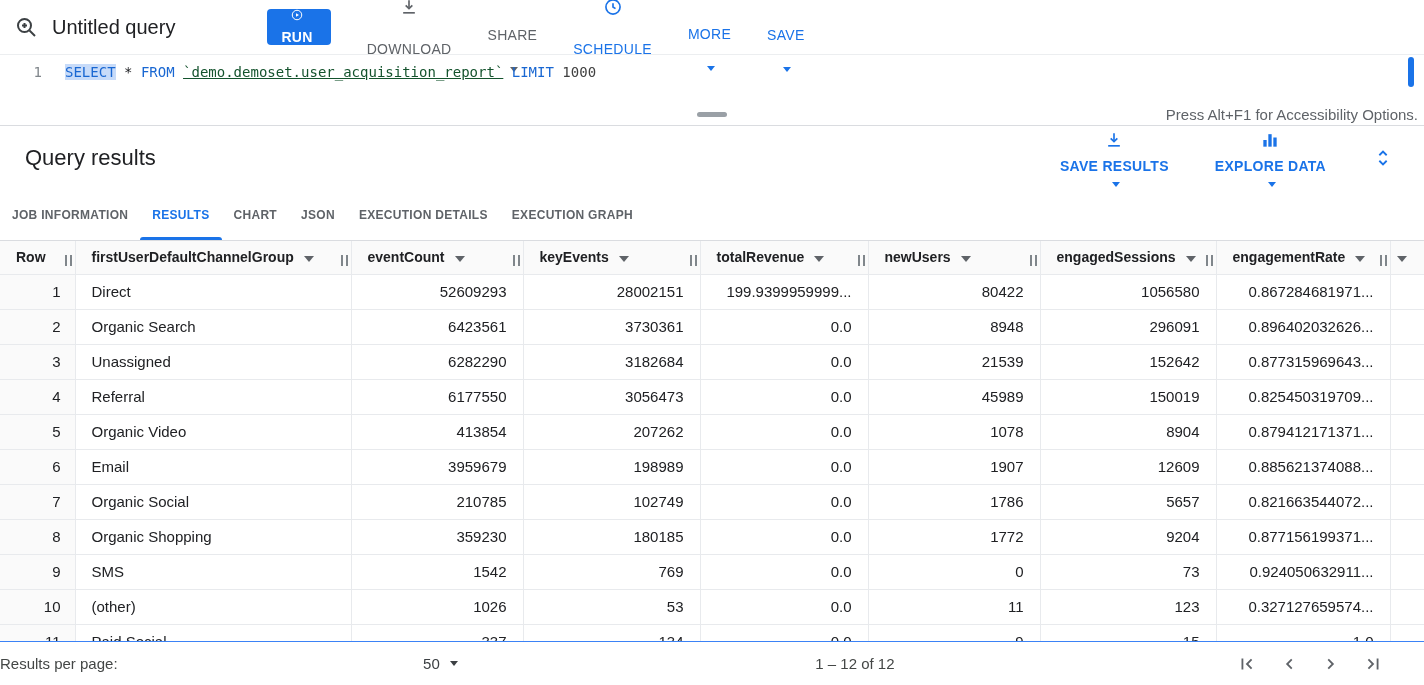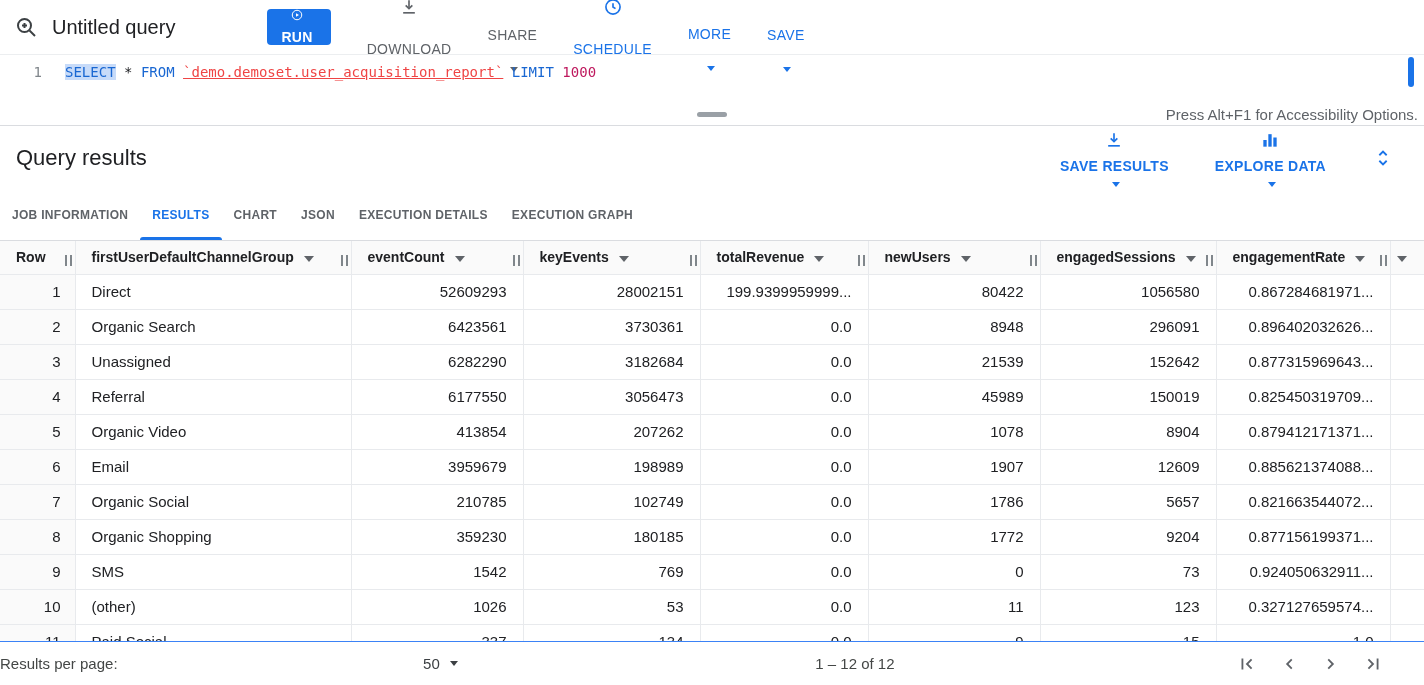--- a/index.html
+++ b/index.html
@@ -17,30 +17,30 @@
   .tool-btn.blue { color: #1a73e8; }
   .gear-glyph { font-size: 19px; line-height: 1; }
   .dd-caret { width: 0; height: 0; border-left: 4px solid transparent; border-right: 4px solid transparent; border-top: 5px solid currentColor; margin-left: 3px; display: inline-block; }
 
   
   .editor { height: 50px; position: relative; }
   .gutter { position: absolute; left: 0; top: 9px; width: 50px; text-align: right; padding-right: 8px; font-family: "DejaVu Sans Mono", monospace; font-size: 14px; color: #80868b; }
   .code { position: absolute; left: 65px; top: 9px; font-family: "DejaVu Sans Mono", monospace; font-size: 14px; white-space: pre; }
   .kw { color: #1967d2; }
   .sel { background: #c7dbf9; }
-  .tbl-ref { color: #ef4444; text-decoration: underline; }
-  .num-lit { color: #be185d; }
+  .tbl-ref { color: #14532d; text-decoration: underline; }
+  .num-lit { color: #404040; }
   .editor-thumb { position: absolute; right: 10px; top: 2px; width: 6px; height: 30px; background: #1a73e8; border-radius: 3px; }
 
   .editor-footer { height: 21px; position: relative; border-bottom: 1px solid #dadce0; }
   .drag-handle { position: absolute; left: 50%; top: 7px; transform: translateX(-50%); width: 30px; height: 5px; border-radius: 3px; background: #9aa0a6; }
   .a11y { position: absolute; right: 6px; top: 0; font-size: 15px; color: #5f6368; line-height: 20px; }
 
   
-  .results-header { height: 64px; display: flex; align-items: center; padding: 0 30px 0 16px; }
+  .results-header { height: 64px; display: flex; align-items: center; padding: 0 30px 0 25px; }
   .rh-title { font-size: 22px; font-weight: 400; color: #202124; }
   .rh-actions { margin-left: auto; display: flex; align-items: center; gap: 46px; }
   .link-btn { color: #1a73e8; font-size: 14px; font-weight: 700; letter-spacing: .3px; gap: 8px; }
   .icon-btn { color: #1a73e8; }
 
   
   .tabs { height: 51px; display: flex; border-bottom: 1px solid #dadce0; }
   .tab { padding: 0 12px; display: flex; align-items: center; font-size: 12px; font-weight: 700; letter-spacing: .3px; color: #5f6368; position: relative; cursor: pointer; }
   .tab.active { color: #1a73e8; }
   .tab.active::after { content: ""; position: absolute; left: 0; right: 0; bottom: 0; height: 3px; background: #1a73e8; border-radius: 3px 3px 0 0; }

